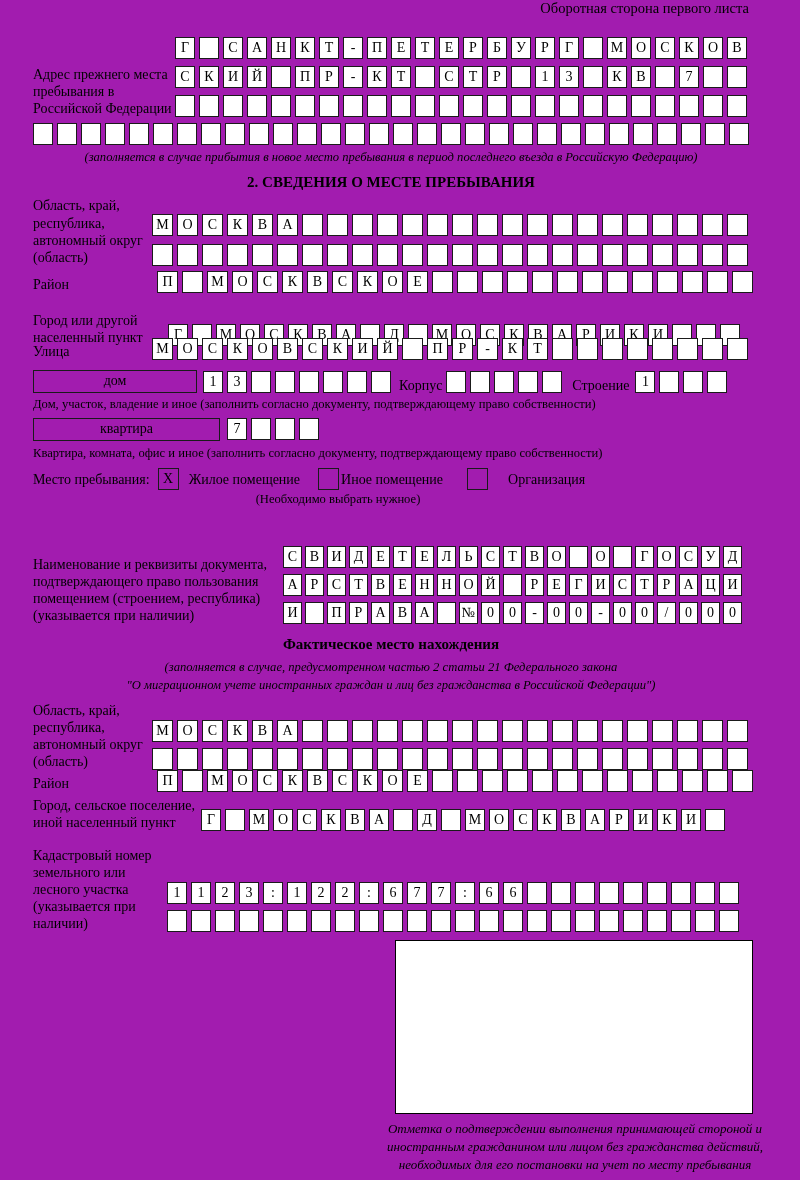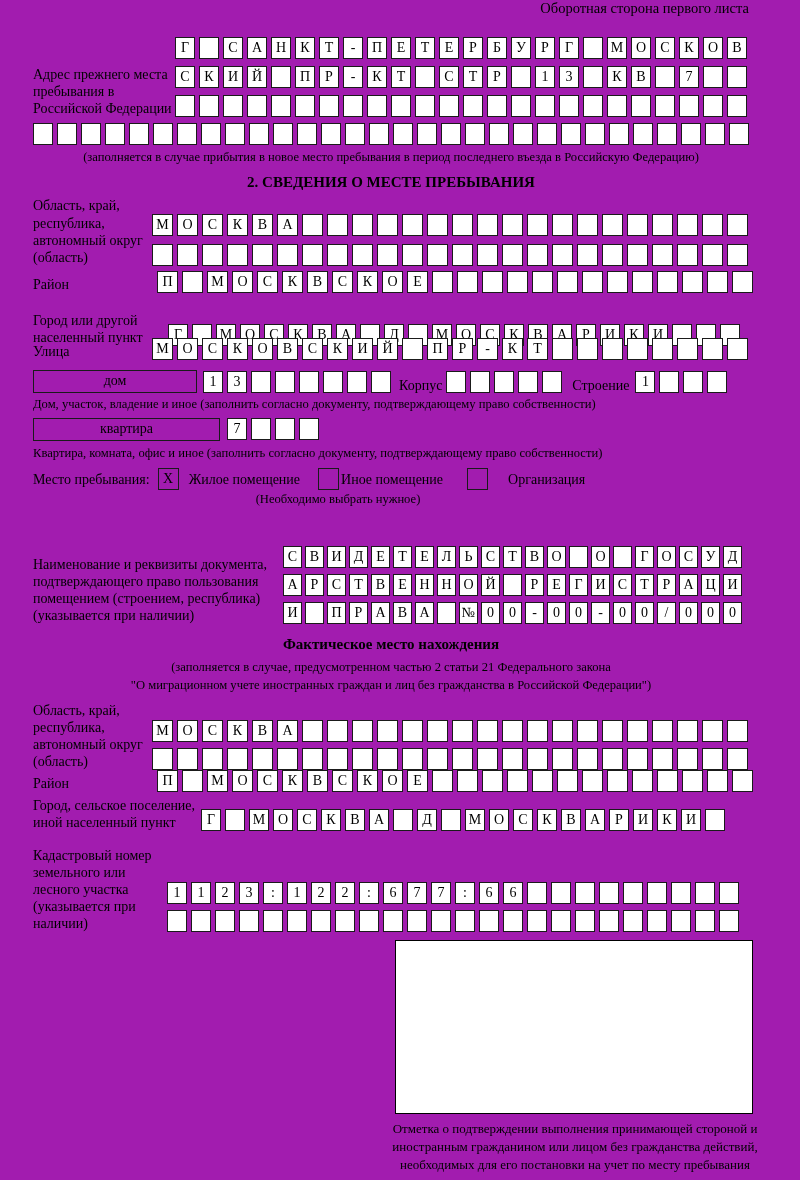--- a/index.html
+++ b/index.html
@@ -15,21 +15,21 @@
   .vstack.g6 { gap:6px; } .vstack.g8 { gap:8px; }
   .cells { display:flex; gap:4px; flex:0 0 auto; }
   .cells.w21 .cell { width:21px; }
   .cells.tight { gap:3px; } .cells.tight .cell { width:19px; }
   .cell {
     width:20px; height:22px; box-sizing:border-box; flex:0 0 auto;
     border:1.4px solid #1a1a1a; display:flex; align-items:center; justify-content:center;
     font-size:14px; line-height:1; background:#fff;
   }
   .note { font-size:12.6px; line-height:1.25; }
-  .center { text-align:center; }
+  .center { text-align:center;font-style:italic; }
   .stitle { font-size:15px; font-weight:bold; text-align:center; }
   .wbox {
     box-sizing:border-box; height:23px; border:1.6px solid #1a1a1a;
     display:flex; align-items:center; justify-content:center; font-size:14px; flex:0 0 auto;
   }
   .inline-lbl { font-size:14px; line-height:1.1; flex:0 0 auto; }
   .chk {
     width:21px; height:22px; box-sizing:border-box; border:1.5px solid #1a1a1a;
     display:flex; align-items:center; justify-content:center; font-size:14px; flex:0 0 auto;
   }

